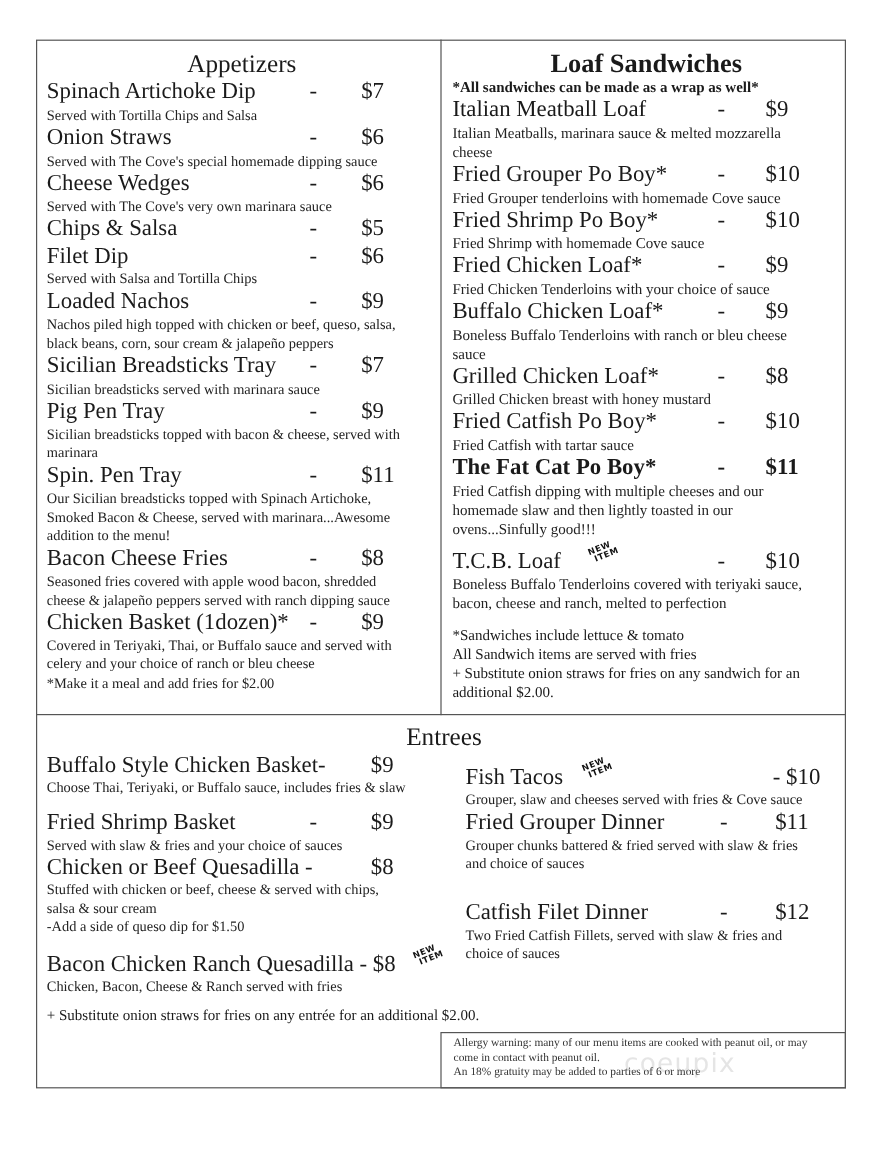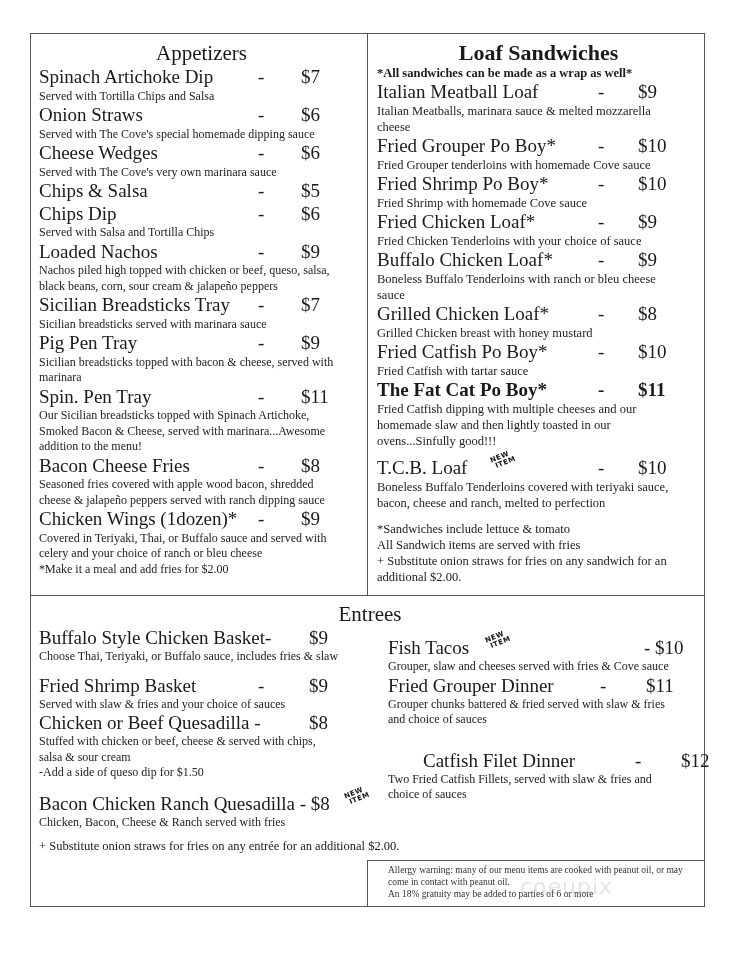--- a/index.html
+++ b/index.html
@@ -13,21 +13,21 @@
   .note-bold { font-weight: bold; font-size: 12.5px; line-height: 15px; }
   .item { position: relative; }
   .item-row { position: relative; height: 22px; font-size: 19px; line-height: 22px; white-space: nowrap; }
   .item-name { position: absolute; left: 0; top: 0; }
   .item-dash { position: absolute; top: 0; }
   .item-price { position: absolute; top: 0; }
   .desc { font-size: 12px; line-height: 15.5px; color: #222; }
   .desc-sans { font-size: 12.5px; line-height: 16px; }
   .foot { font-size: 12.5px; line-height: 16px; }
   .badge { display: inline-block; font-family: "DejaVu Sans", sans-serif; font-weight: bold; font-size: 7px; line-height: 7px; transform: rotate(-22deg); margin-left: 6px; vertical-align: top; position: relative; top: -2px; letter-spacing: 0.5px; color: #111; }
-  .allergy { position: absolute; left: 367px; top: 860px; width: 338px; height: 47px; border: 1.5px solid #555; box-sizing: border-box; padding: 3px 0 0 20px; font-size: 9.5px; line-height: 12px; color: #333; }
+  .allergy { position: absolute; left: 367px; top: 860px; width: 338px; height: 47px; border: 1.5px solid #555; box-sizing: border-box; padding: 3px 0 0 10px; font-size: 9.5px; line-height: 12px; color: #333; }
   .watermark { position: absolute; left: 520px; top: 874px; font-family: "DejaVu Sans", sans-serif; font-size: 22px; color: rgba(150,150,150,0.25); letter-spacing: 1px; }
 </style>
 </head>
 <body>
 
 <div class="frame"></div>
 <div class="vdiv"></div>
 <div class="hdiv"></div>
 
 <div class="col" id="appetizers" style="left:39px; top:40px; width:325px;">
@@ -59,21 +59,21 @@
       </div>
       <div class="item">
         <div class="item-row" style="height: 22.5px; line-height: 22.5px;">
           <span class="item-name">Chips &amp; Salsa</span>
           <span class="item-dash" style="left: 219px;">-</span>
           <span class="item-price" style="left: 262px;">$5</span>
         </div>
       </div>
       <div class="item">
         <div class="item-row" style="height: 22.5px; line-height: 22.5px;">
-          <span class="item-name">Chips Dip</span>
+          <span class="item-name">Filet Dip</span>
           <span class="item-dash" style="left: 219px;">-</span>
           <span class="item-price" style="left: 262px;">$6</span>
         </div>
         <div class="desc">Served with Salsa and Tortilla Chips</div>
       </div>
       <div class="item">
         <div class="item-row" style="height: 22.5px; line-height: 22.5px;">
           <span class="item-name">Loaded Nachos</span>
           <span class="item-dash" style="left: 219px;">-</span>
           <span class="item-price" style="left: 262px;">$9</span>
@@ -112,21 +112,21 @@
         <div class="item-row" style="height: 22.5px; line-height: 22.5px;">
           <span class="item-name">Bacon Cheese Fries</span>
           <span class="item-dash" style="left: 219px;">-</span>
           <span class="item-price" style="left: 262px;">$8</span>
         </div>
         <div class="desc">Seasoned fries covered with apple wood bacon, shredded</div>
         <div class="desc">cheese &amp; jalapeño peppers served with ranch dipping sauce</div>
       </div>
       <div class="item">
         <div class="item-row" style="height: 22.5px; line-height: 22.5px;">
-          <span class="item-name">Chicken Wings  (1dozen)*</span>
+          <span class="item-name">Chicken Basket  (1dozen)*</span>
           <span class="item-dash" style="left: 219px;">-</span>
           <span class="item-price" style="left: 262px;">$9</span>
         </div>
         <div class="desc">Covered in Teriyaki, Thai, or Buffalo sauce and served with</div>
         <div class="desc">celery and your choice of ranch or bleu cheese</div>
         <div class="desc">*Make it a meal and add fries for $2.00</div>
       </div>
     </div>
 </div>
 
@@ -267,21 +267,21 @@
     <div class="item">
       <div class="item-row" style="height: 22px; line-height: 22px;">
         <span class="item-name">Fried Grouper Dinner</span>
         <span class="item-dash" style="left: 212px;">-</span>
         <span class="item-price" style="left: 258px;">$11</span>
       </div>
       <div class="desc">Grouper chunks battered &amp; fried served with slaw &amp; fries</div>
       <div class="desc">and choice of sauces</div>
     </div>
     <div class="item" style="margin-top: 22px;">
-      <div class="item-row" style="height: 22px; line-height: 22px; margin-left: 35px;">
+      <div class="item-row" style="height: 22px; line-height: 22px;">
         <span class="item-name">Catfish Filet Dinner</span>
         <span class="item-dash" style="left: 212px;">-</span>
         <span class="item-price" style="left: 258px;">$12</span>
       </div>
       <div class="desc">Two Fried Catfish Fillets, served with slaw &amp; fries and</div>
       <div class="desc">choice of sauces</div>
     </div>
   </div>
 <div class="foot" style="position:absolute; left:39px; top:838px; font-size:12.5px;">+ Substitute onion straws for fries on any entrée for an additional $2.00.</div>
 

